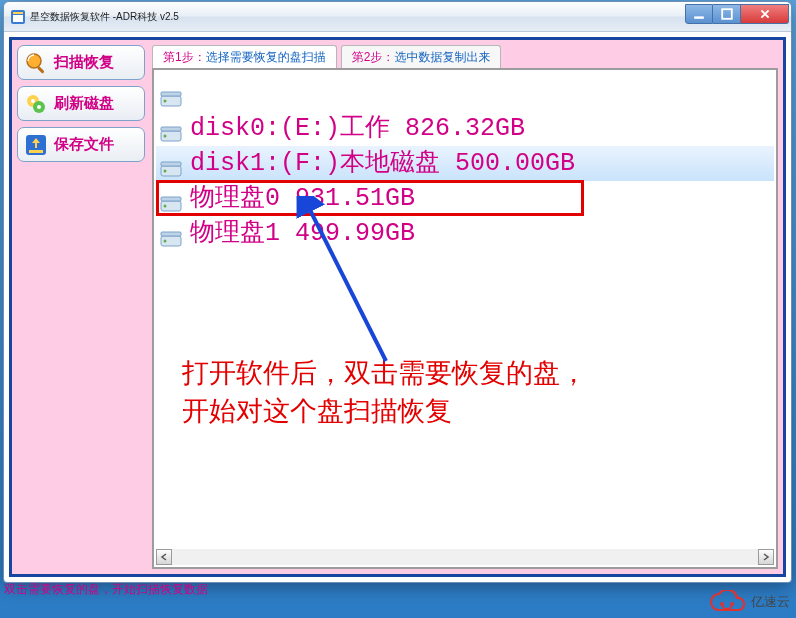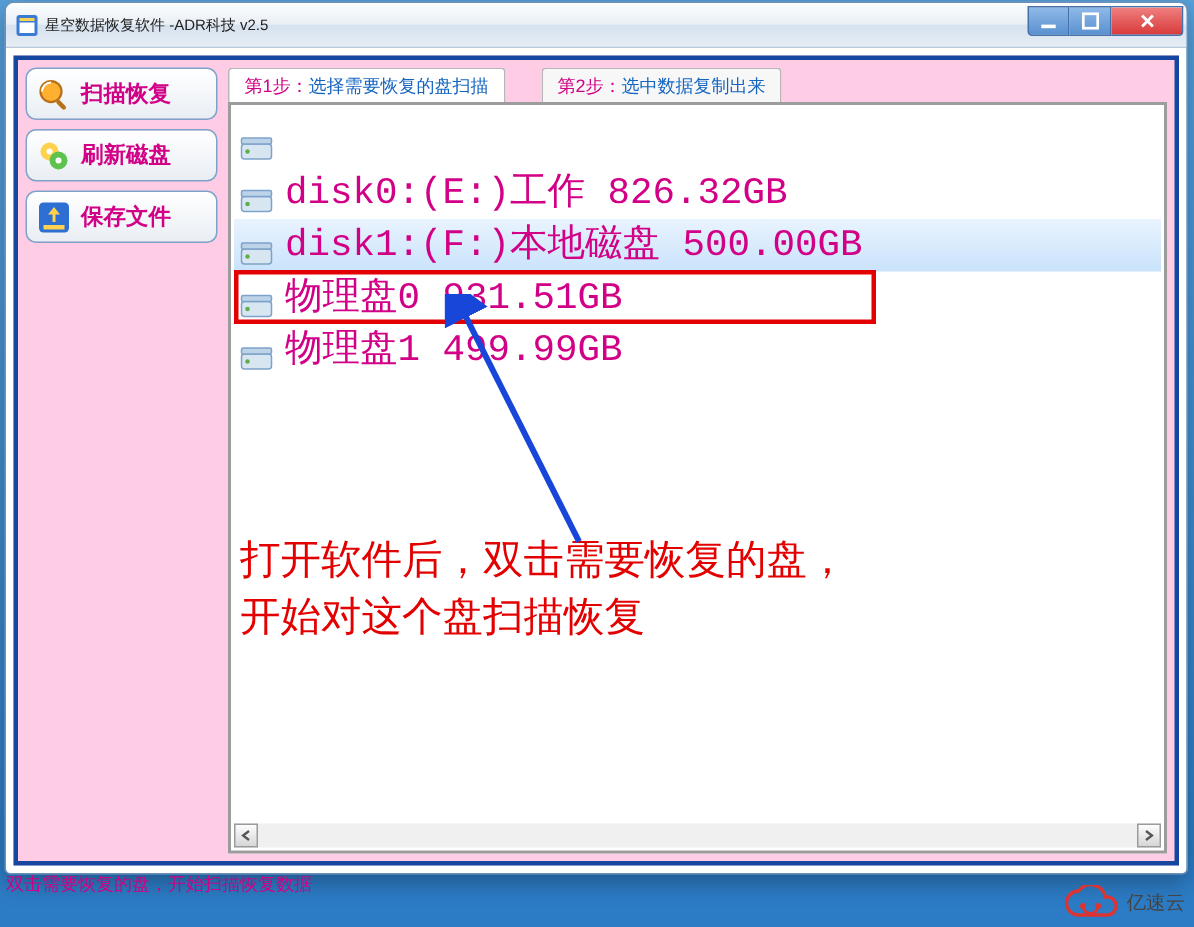--- a/index.html
+++ b/index.html
@@ -65,21 +65,21 @@
   padding-left:6px;
 }
 .side-btn .icon {
   width:24px; height:24px; margin-right:6px;
   display:flex; align-items:center; justify-content:center;
 }
 .main {
   position:absolute; left:140px; right:5px; top:5px; bottom:5px;
 }
 .tabs {
-  display:flex; gap:24px; height:24px;
+  display:flex; gap:4px; height:24px;
 }
 .tab {
   padding:3px 10px 0 10px;
   font-size:12px;
   border:1px solid #b7b7b7; border-bottom:none;
   background:#f7f7f7;
   border-radius:3px 3px 0 0;
   cursor:pointer;
 }
 .tab .lbl{ color:#d10086; }
@@ -111,20 +111,21 @@
 .highlight-box{
   position:absolute;
   border:3px solid #e30000;
   pointer-events:none;
 }
 .annotation{
   position:absolute;
   font-family:"SimSun","NSimSun",serif;
   font-size:27px; color:#e30000;
   line-height:38px;
+  margin-left:22px;
 }
 .arrow{
   position:absolute;
   pointer-events:none;
 }
 .hscroll{
   position:absolute; left:2px; right:2px; bottom:2px; height:16px;
   background:#f0f0f0;
   display:flex;
 }

